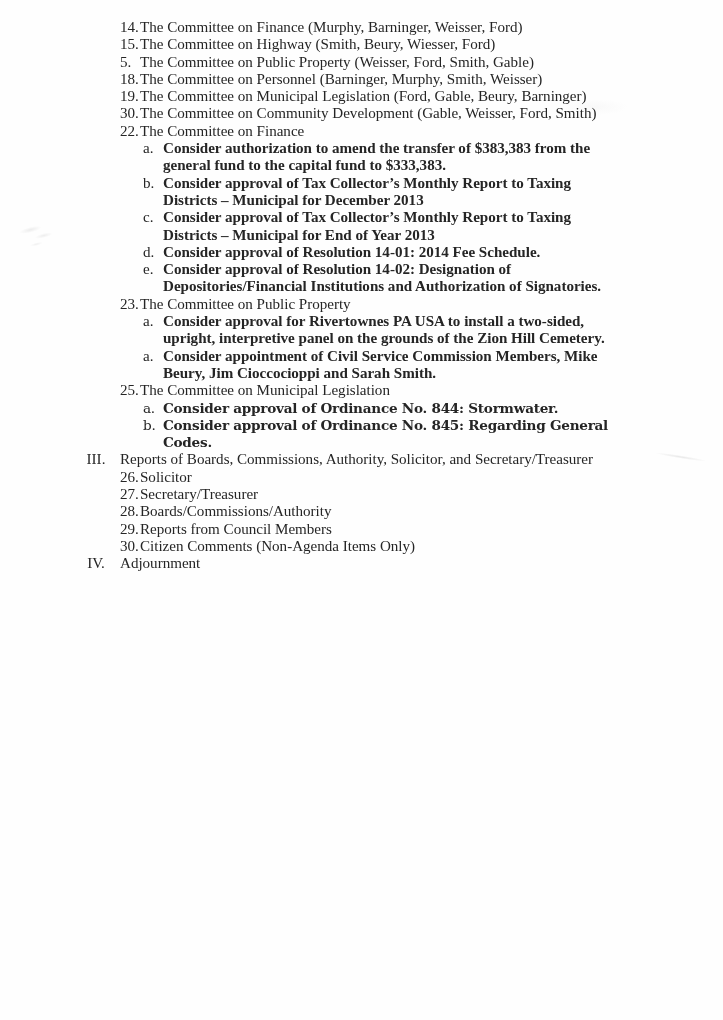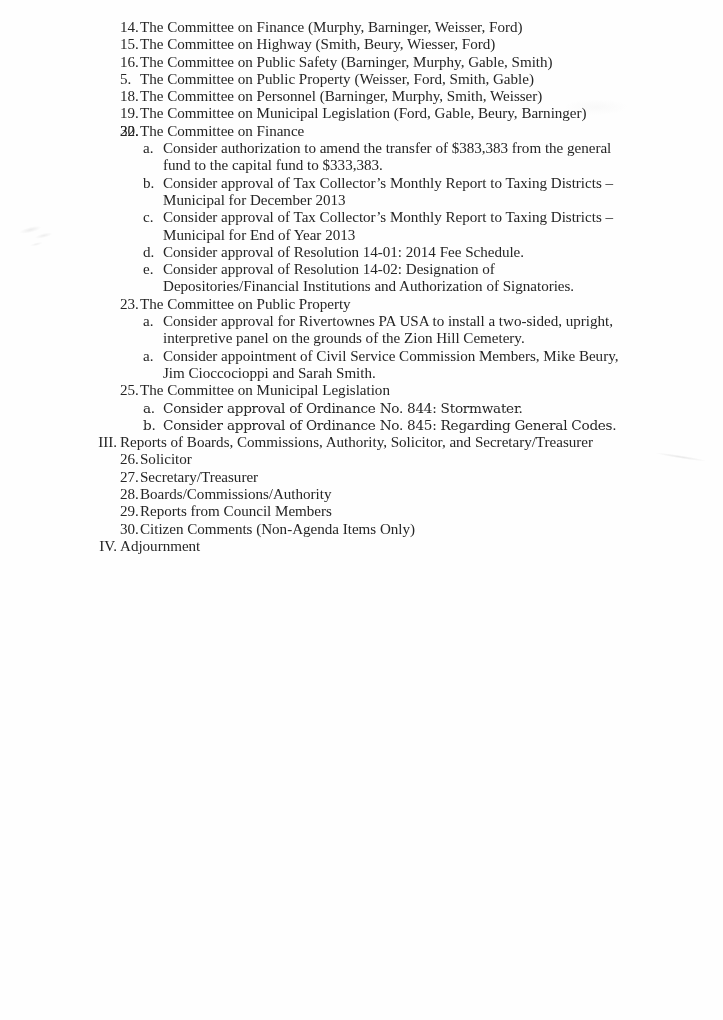--- a/index.html
+++ b/index.html
@@ -97,32 +97,33 @@
   .sub-item > .marker {
     position: absolute;
     left: 143px;
     top: 0;
     width: 20px;
     text-align: left;
   }
   .sub-item .body {
     display: block;
     text-indent: 0;
+    font-weight: bold;
   }
 
   
   .roman-item {
     padding-left: 120px;
   }
   .roman-item > .marker {
     position: absolute;
     left: 75px;
     top: 0;
     width: 42px;
-    text-align: right;
+    text-align: center;
   }
 
   
   .alt-face {
     font-family: "DejaVu Serif", "Liberation Serif", serif;
     font-size: 13.6px;
     letter-spacing: -0.26px;
   }
   .alt-face .marker {
     font-family: "DejaVu Serif", "Liberation Serif", serif;
@@ -134,25 +135,24 @@
 
 <div id="page" style="background: rgb(254, 254, 254);">
 
   <div class="artifact" id="smudge-left"></div>
   <div class="artifact" id="smudge-right"></div>
   <div class="artifact" id="smudge-topright"></div>
 
   <div id="content" style="color: rgb(37, 37, 37);">
       <div class="line num-item"><span class="marker">14.</span><span class="body">The Committee on Finance (Murphy, Barninger, Weisser, Ford)</span></div>
       <div class="line num-item"><span class="marker">15.</span><span class="body">The Committee on Highway (Smith, Beury, Wiesser, Ford)</span></div>
-      <div class="line num-item"><span class="marker">16.</span><span class="body">The Committee on Public Safety (Barninger, Murphy, Gable, Smith)</span></div>
       <div class="line num-item"><span class="marker">5.</span><span class="body">The Committee on Public Property (Weisser, Ford, Smith, Gable)</span></div>
       <div class="line num-item"><span class="marker">18.</span><span class="body">The Committee on Personnel (Barninger, Murphy, Smith, Weisser)</span></div>
       <div class="line num-item"><span class="marker">19.</span><span class="body">The Committee on Municipal Legislation (Ford, Gable, Beury, Barninger)</span></div>
-      <div class="line num-item"><span class="marker">30.</span></div>
+      <div class="line num-item"><span class="marker">30.</span><span class="body">The Committee on Community Development (Gable, Weisser, Ford, Smith)</span></div>
       <div class="line num-item"><span class="marker">22.</span><span class="body">The Committee on Finance</span></div>
       <div class="line sub-item">
         <span class="marker">a.</span>
         <span class="body">Consider authorization to amend the transfer of $383,383 from the general fund to the capital fund to $333,383.</span>
       </div>
       <div class="line sub-item">
         <span class="marker">b.</span>
         <span class="body">Consider approval of Tax Collector’s Monthly Report to Taxing Districts – Municipal for December 2013</span>
       </div>
       <div class="line sub-item">

